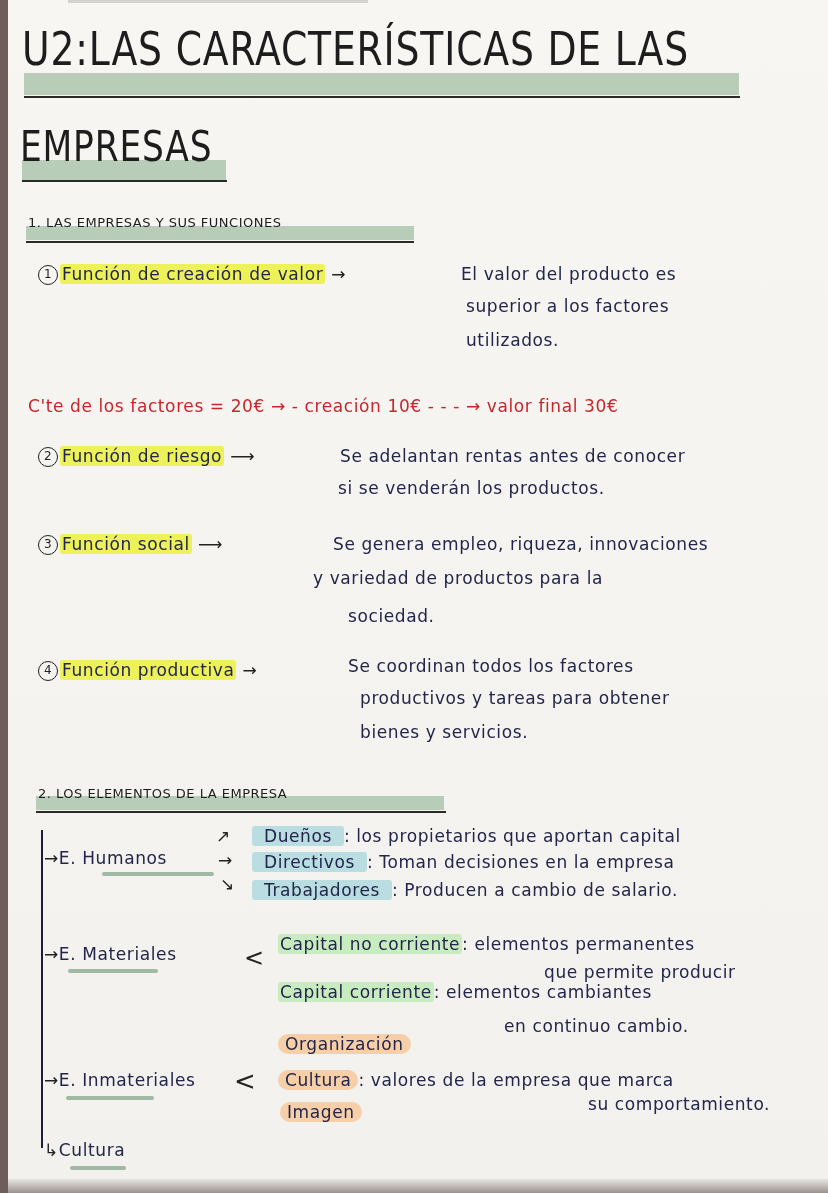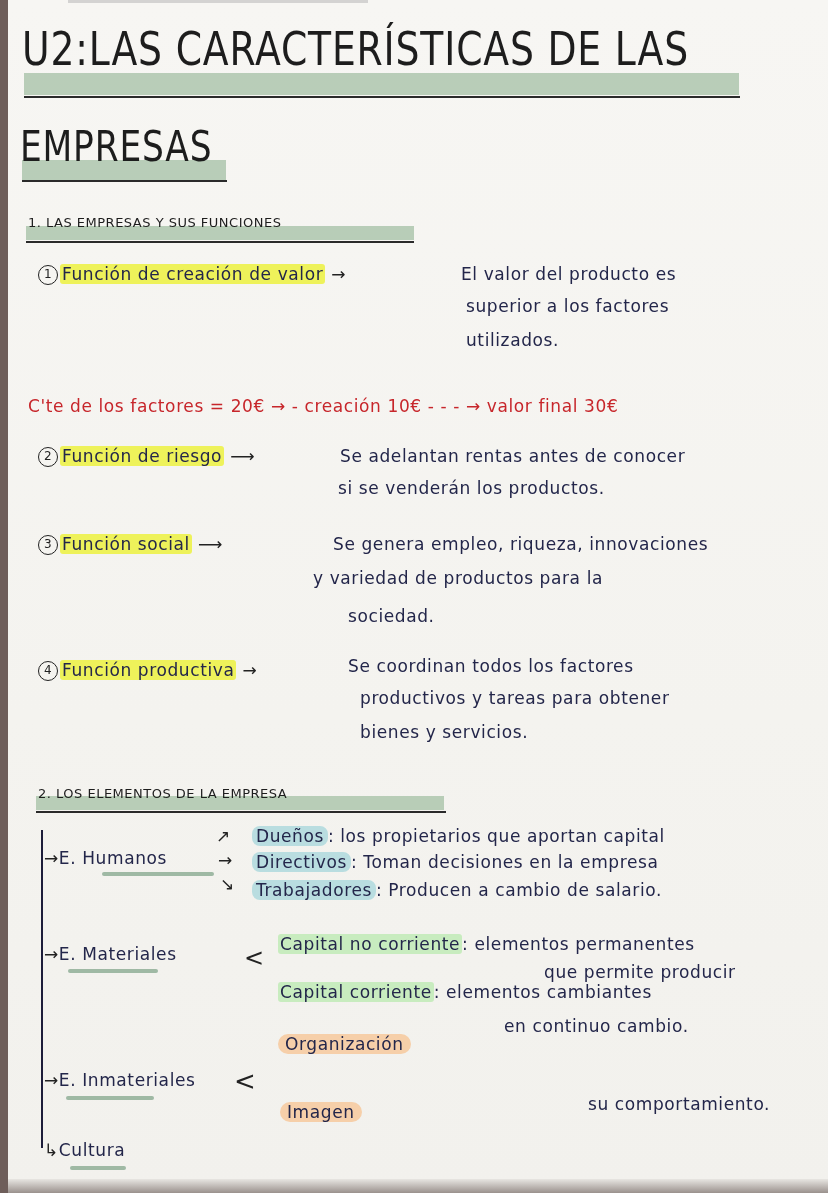--- a/index.html
+++ b/index.html
@@ -31,21 +31,21 @@
   .title2 { left: 12px; top: 122px; font-size: 42px; transform: scaleX(0.82); transform-origin: left; }
   .hl-green { position: absolute; background: #a9c3a9; opacity: .8; }
   .rule { position: absolute; height: 2px; background: #2a2a2a; }
 
   .section {
     color: #1d1d1d; font-size: 13px; letter-spacing: .5px;
   }
   .hand { font-family: "DejaVu Sans", sans-serif; font-size: 17px; color: #23264a; letter-spacing: .6px; }
   .red { color: #c7262b; }
   .hl-yellow { background: #eef25a; padding: 0 2px; border-radius: 3px; }
-  .hl-blue { background: #b9dde0; padding: 0 4px; border-radius: 8px; }
+  .hl-blue { background: #b9dde0; padding: 0 12px; border-radius: 3px; }
   .hl-lgreen { background: #c8ecbf; padding: 0 2px; border-radius: 3px; }
   .hl-orange { background: #f6cfa9; padding: 0 7px; border-radius: 10px; text-align: center; }
   .num {
     display: inline-block; width: 20px; height: 20px; border: 1.5px solid #222; border-radius: 50%;
     font-size: 12px; text-align: center; line-height: 17px; color: #222; margin-right: 2px; vertical-align: middle;
   }
   .arrow { color: #222; }
   .tree-v { position: absolute; left: 33px; top: 830px; width: 2px; height: 318px; background: #1d1d3a; }
   .uline-g { position: absolute; height: 4px; background: #9fb9a4; border-radius: 2px; }
 </style>
@@ -149,20 +149,23 @@
 
   <div class="abs hand" style="left:36px;top:1070px;">
     <span class="arrow">→</span><span>E. Inmateriales</span>
   </div>
   <div class="uline-g" style="left:58px;top:1096px;width:88px;"></div>
   <div class="abs hand" style="left:226px;top:1066px;font-size:26px;"><span class="arrow">&lt;</span></div>
 
   <div class="abs hand" style="left:270px;top:1034px;">
     <span class="hl-orange">Organización</span>
   </div>
+  <div class="abs hand" style="left:270px;top:1070px;">
+    <span class="hl-orange">Cultura</span><span>: valores de la empresa que marca</span>
+  </div>
   <div class="abs hand" style="left:580px;top:1094px;">su comportamiento.</div>
   <div class="abs hand" style="left:272px;top:1102px;">
     <span class="hl-orange">Imagen</span>
   </div>
 
   <div class="abs hand" style="left:36px;top:1140px;">
     <span class="arrow">↳</span><span>Cultura</span>
   </div>
   <div class="uline-g" style="left:62px;top:1166px;width:56px;"></div>
 

